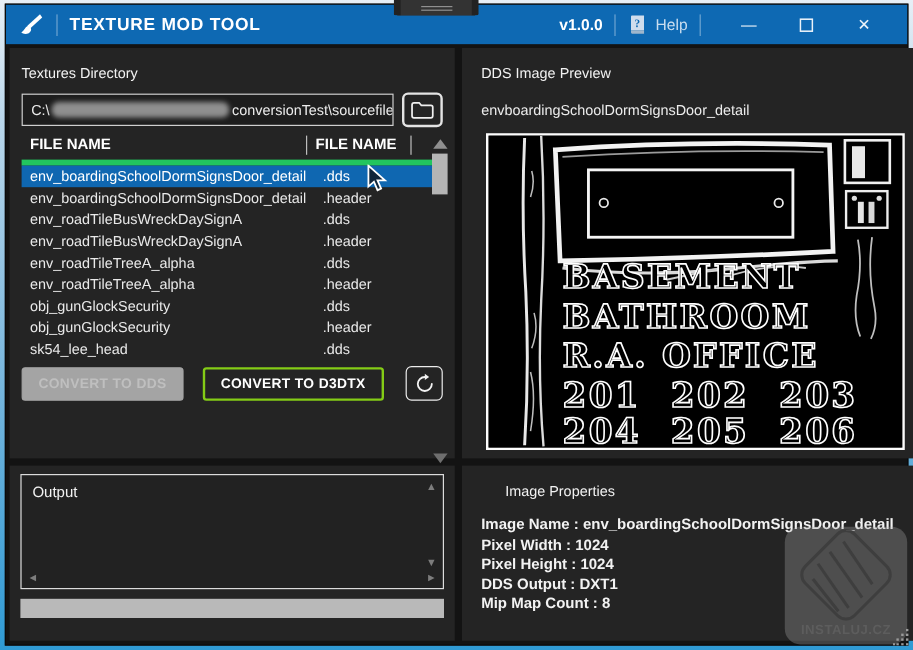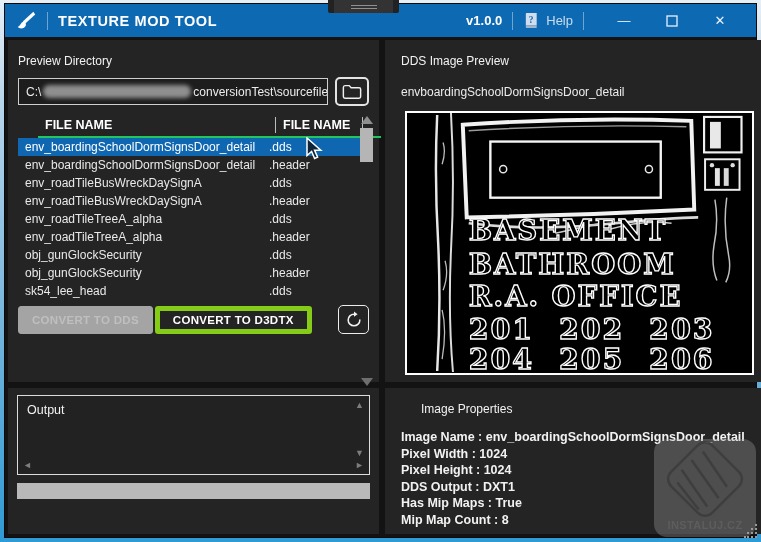--- a/index.html
+++ b/index.html
@@ -40,43 +40,43 @@
   
   .path-row { display:flex; gap:7px; margin-top:9px; align-items:center; }
   .path-input {
     flex:1; height:27px; background:#1d1d1d; border:1px solid #cfcfcf;
     display:flex; align-items:center; padding:0 7px; font-size:12px; color:#ececec;
     white-space:nowrap; overflow:hidden;
   }
   .redacted { display:inline-block; width:148px; height:13px; background:#8f8f8f; border-radius:6px; filter:blur(2px); margin:0 2px; flex:0 0 auto; }
   .browse-btn { width:34px; height:29px; border:2px solid #e4e4e4; border-radius:5px; background:transparent; display:flex; align-items:center; justify-content:center; }
   
-  .table-header { display:flex; align-items:center; height:25px; margin-top:7px; border-bottom:2px solid #22c55e; width:343px;margin-left:20px; }
+  .table-header { display:flex; align-items:flex-start; height:25px; margin-top:7px; border-bottom:5px solid #22c55e; width:343px; }
   .th-name { width:237px; padding-left:7px; font-size:12.5px; font-weight:700; color:#fff; }
   .th-sep { width:1px; height:16px; background:#bdbdbd; }
   .th-type { width:86px; padding-left:7px; font-size:12.5px; font-weight:700; color:#fff; }
   .file-list { width:343px; }
   .file-row { display:flex; align-items:center; height:18px; font-size:12px; color:#e9e9e9; }
   .file-row.selected { background:#0f67b1; color:#fff; }
   .col-name { width:244px; padding-left:7px; white-space:nowrap; overflow:hidden; }
   .col-type { flex:1; padding-left:7px; }
   
   .v-scroll { position:absolute; top:76px; right:5px; width:15px; height:270px; }
   .scroll-arrow { width:0; height:0; margin:0 auto; }
   .arrow-up { border-left:6px solid transparent; border-right:6px solid transparent; border-bottom:8px solid #8f8f8f; }
   .arrow-down { border-left:6px solid transparent; border-right:6px solid transparent; border-top:8px solid #6e6e6e; position:absolute; bottom:0; left:1.5px; }
   .scroll-thumb { width:13px; height:34px; background:#b5b5b5; margin:4px auto 0 auto; }
   
-  .btn-row { display:flex; align-items:center; gap:2px; margin-top:5px; width:351px; }
+  .btn-row { display:flex; align-items:center; gap:16px; margin-top:5px; width:351px; }
   .btn { height:28px; font-size:11.5px; font-weight:700; letter-spacing:.3px; border-radius:3px; padding:0 13px; font-family:"Liberation Sans",sans-serif; }
   .btn-disabled { background:#a4a4a4; border:1px solid #a4a4a4; color:#bfbfbf; }
-  .btn-normal { background:transparent; border:5px solid #84cc16; color:#fff; }
+  .btn-normal { background:transparent; border:2px solid #84cc16; color:#fff; }
   .refresh-btn { margin-left:auto; width:31px; height:29px; border:1px solid #ececec; border-radius:5px; background:transparent; display:flex; align-items:center; justify-content:center; }
   
-  .output-box { position:relative; width:100%; height:80px; border:1px solid #dcdcdc; background:#222; }
+  .output-box { position:relative; width:100%; height:96px; border:1px solid #dcdcdc; background:#222; }
   .output-label { position:absolute; left:9px; top:7px; font-size:12.5px; color:#f2f2f2; }
   .obox-arrow { position:absolute; font-size:9px; color:#7d7d7d; line-height:1; }
   .progress-bar { width:100%; height:16px; background:#b9b9b9; margin-top:8px; }
   
   .preview-filename { margin-top:17px; font-size:12px; color:#ececec; }
   .preview-img { margin-top:12px; margin-left:4px; width:349px; height:264px; border:2px solid #fdfdfd; background:#000; display:block; }
   
   .props-title { font-size:12px; color:#f2f2f2; margin-left:20px; }
   .props-list { margin-top:13px; }
   .prop-line { font-size:12.5px; color:#f2f2f2; line-height:16.5px; white-space:nowrap;font-weight:bold; }
@@ -120,21 +120,21 @@
           </svg>
       </div>
       <div class="win-btn">✕</div>
     </div>
   </div>
 
   <div class="content">
 
     <div class="col-left">
       <div class="panel panel-files">
-        <div class="small-label">Preview Directory</div>
+        <div class="small-label">Textures Directory</div>
 
         <div class="path-row">
           <div class="path-input">
             <span>C:\</span>
             <span class="redacted"></span>
             <span>conversionTest\sourcefiles_d3dtx</span>
           </div>
           <div class="browse-btn">
             <svg width="20" height="16" viewBox="0 0 22 17">
               <path d="M1.5 3.5 C1.5 2.2 2.2 1.5 3.3 1.5 L8 1.5 L10 3.8 L18.8 3.8 C19.9 3.8 20.5 4.5 20.5 5.6 L20.5 13.4 C20.5 14.6 19.9 15.3 18.7 15.3 L3.3 15.3 C2.2 15.3 1.5 14.6 1.5 13.4 Z" fill="none" stroke="#efefef" stroke-width="1.6"></path>
@@ -259,21 +259,20 @@
         </svg>
       </div>
 
       <div class="panel panel-props">
         <div class="props-title">Image Properties</div>
         <div class="props-list">
             <div class="prop-line">Image Name : env_boardingSchoolDormSignsDoor_detail</div>
             <div class="prop-line">Pixel Width : 1024</div>
             <div class="prop-line">Pixel Height : 1024</div>
             <div class="prop-line">DDS Output : DXT1</div>
-            <div class="prop-line">Has Mip Maps : True</div>
             <div class="prop-line">Mip Map Count : 8</div>
           </div>
       </div>
     </div>
   </div>
 </div>
 
 <div class="drag-tab">
   <div class="drag-line"></div>
   <div class="drag-line"></div>

